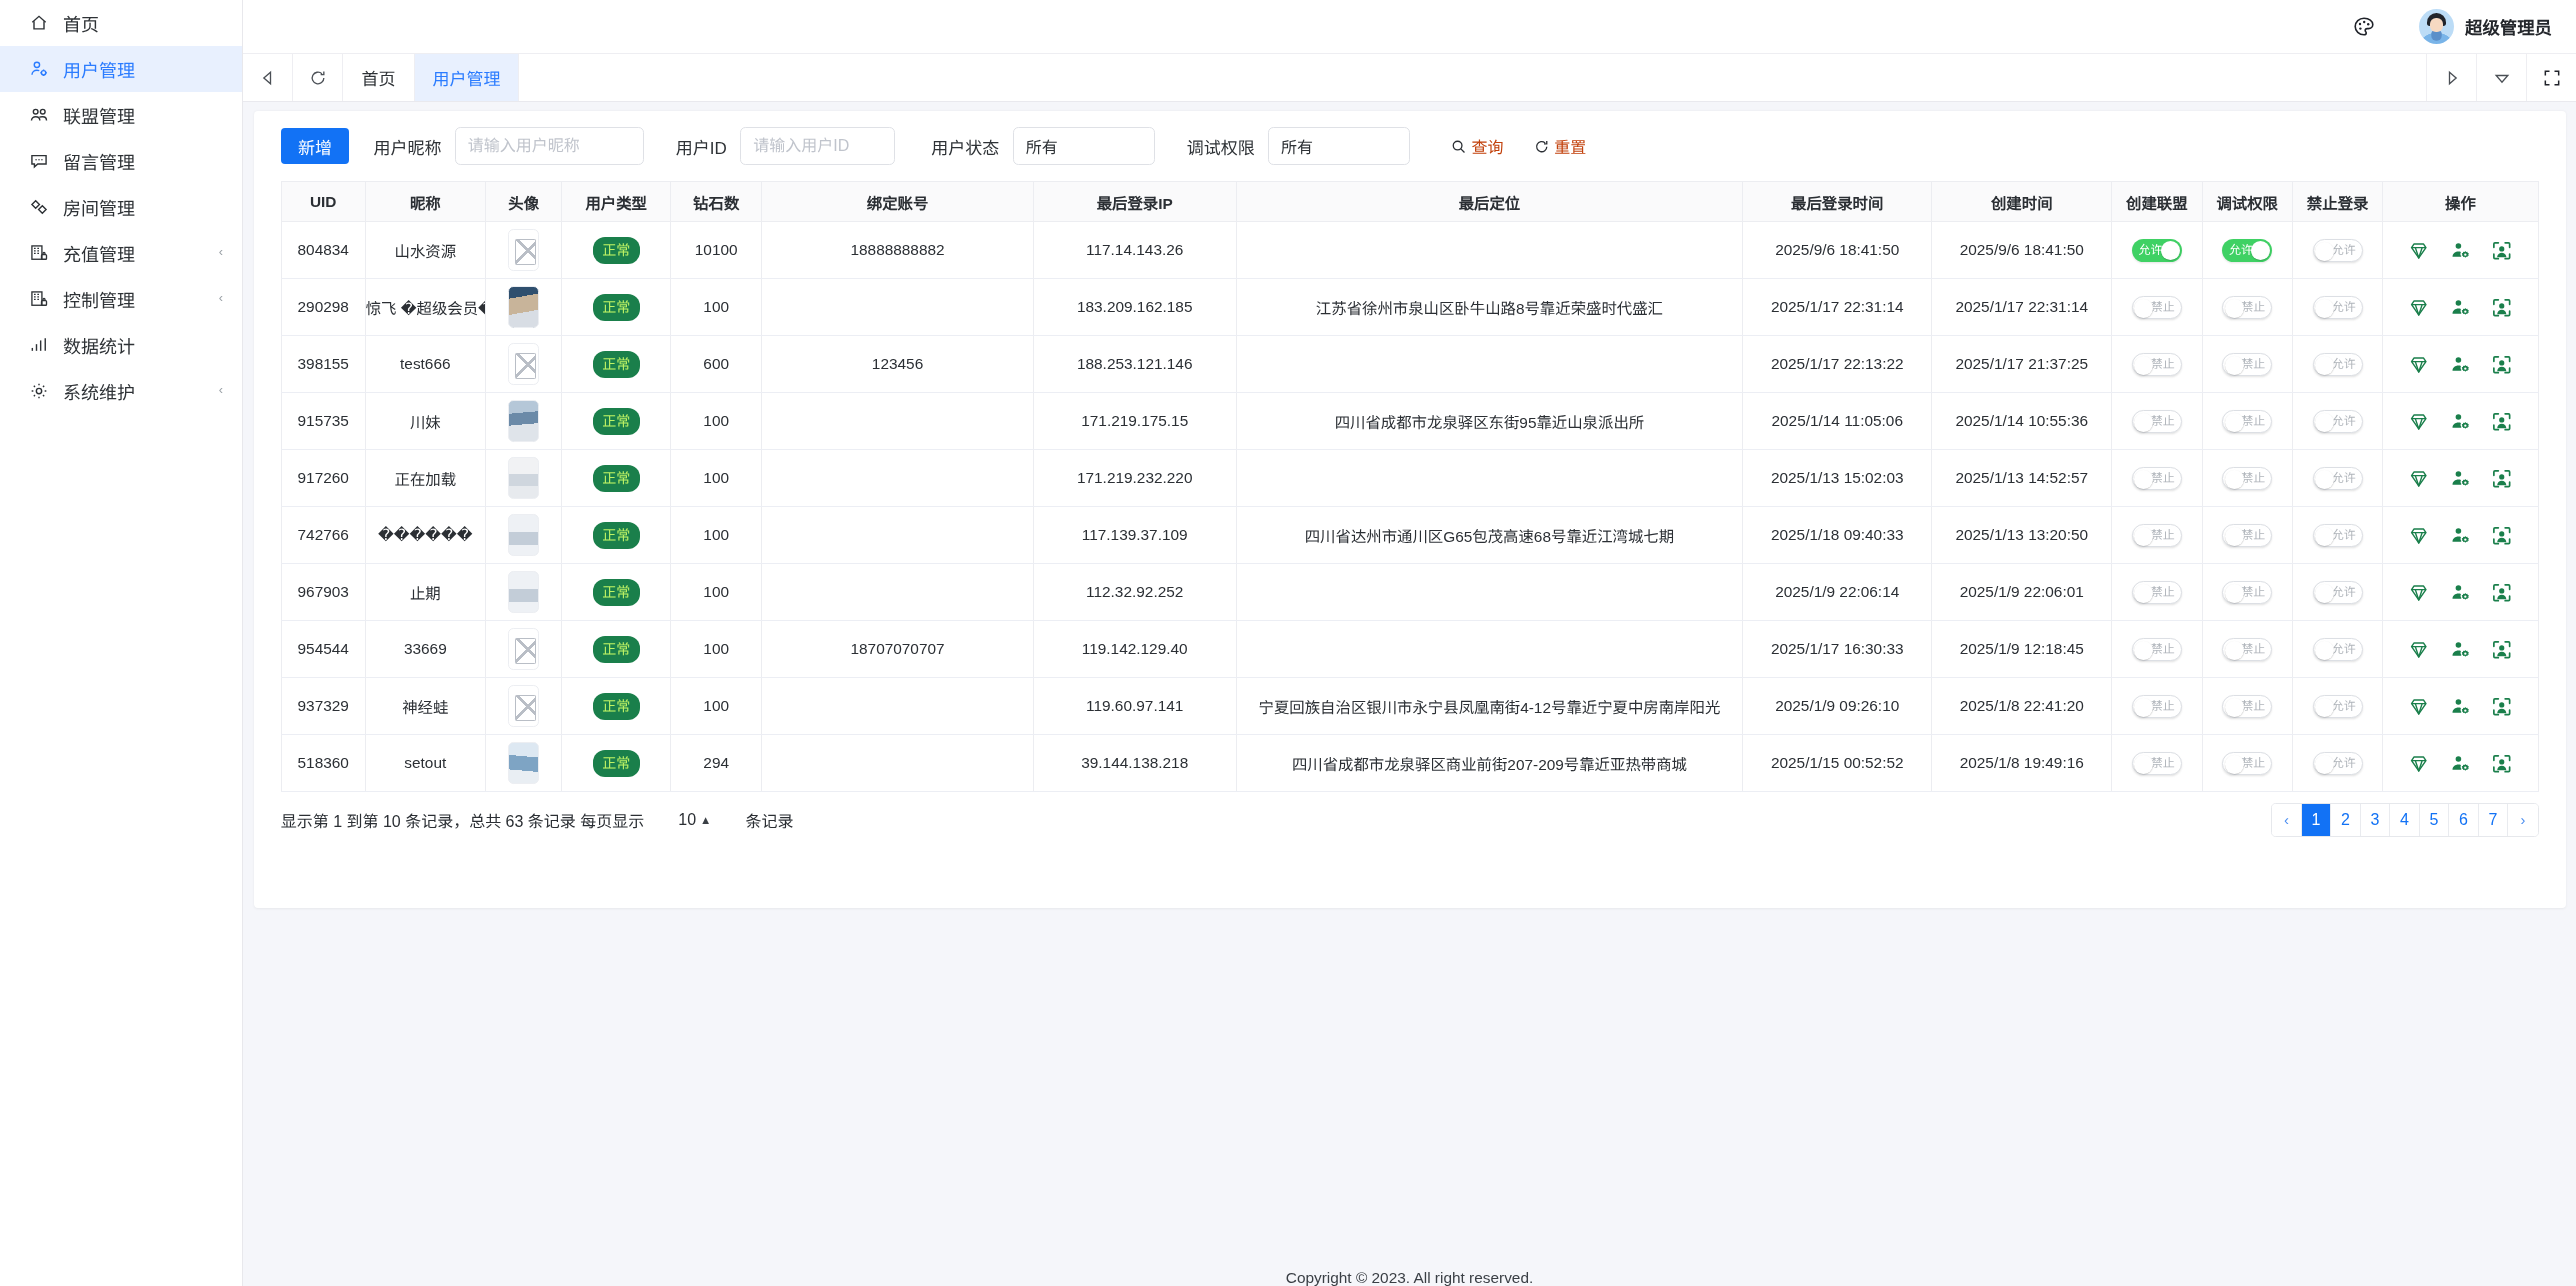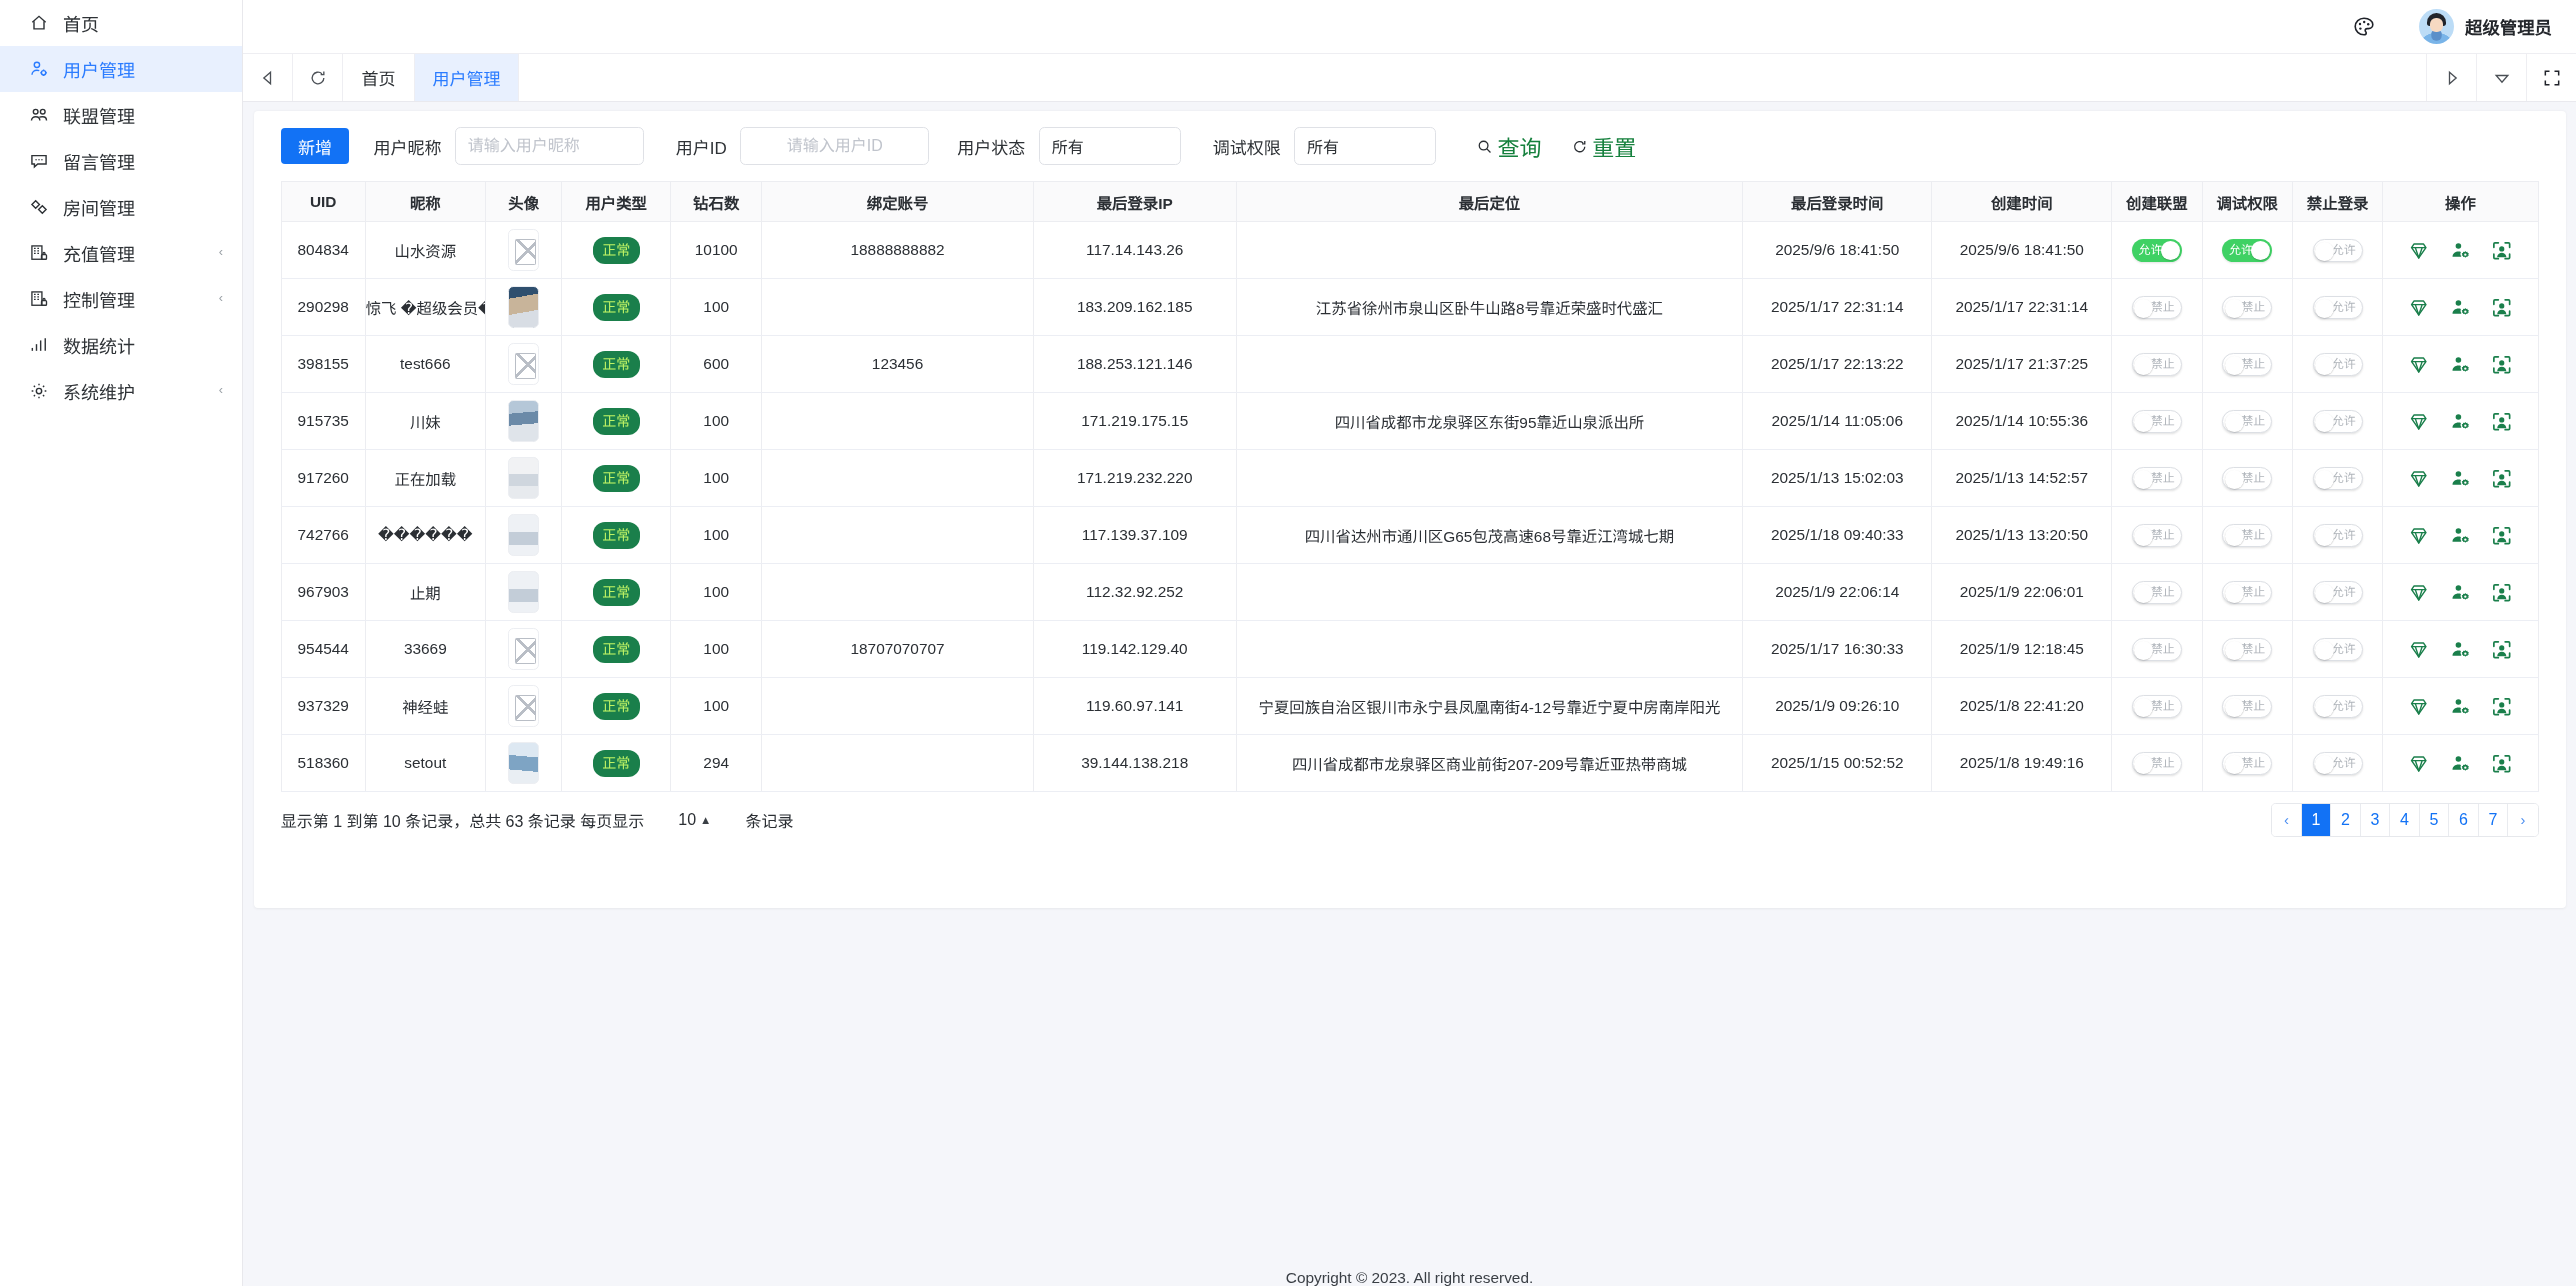--- a/index.html
+++ b/index.html
@@ -147,26 +147,26 @@
     font-family: inherit; margin-right: 24px; white-space: nowrap;
   }
   .f-label { font-size: 17px; color: #2e3236; margin-right: 13.4px; white-space: nowrap; }
   .f-input {
     height: 38px; border: 0.7px solid #dfe1e6; border-radius: 5.4px;
     font-size: 16px; padding: 0 12px; color: #2e3236; background: #fff;
     font-family: inherit; outline: none;
   }
   .f-input::placeholder { color: #c0c4cc; }
   .w-nick { width: 189px; margin-right: 32px; }
-  .w-uid  { width: 189px; margin-right: 28px; text-align: center; }
+  .w-uid  { width: 155px; margin-right: 36px; }
   .w-sel  { width: 142px; margin-right: 32px; }
   .w-sel2 { width: 142px; margin-right: 40px; }
   .f-link {
     display: inline-flex; align-items: center; gap: 4px;
-    font-size: 22px; color: #15803d; cursor: pointer; white-space: nowrap;
+    font-size: 16px; color: #c2410c; cursor: pointer; white-space: nowrap;
   }
   .f-link svg { width: 17.4px; height: 17.4px; }
   .f-link + .f-link { margin-left: 29.5px; }
 
   
   .tbl-wrap { padding: 0 27px; }
   table.grid { width: 100%; border-collapse: collapse; table-layout: fixed; }
   table.grid th {
     background: #fafafb;
     font-size: 15.4px; font-weight: 700; color: #2b2f34;

